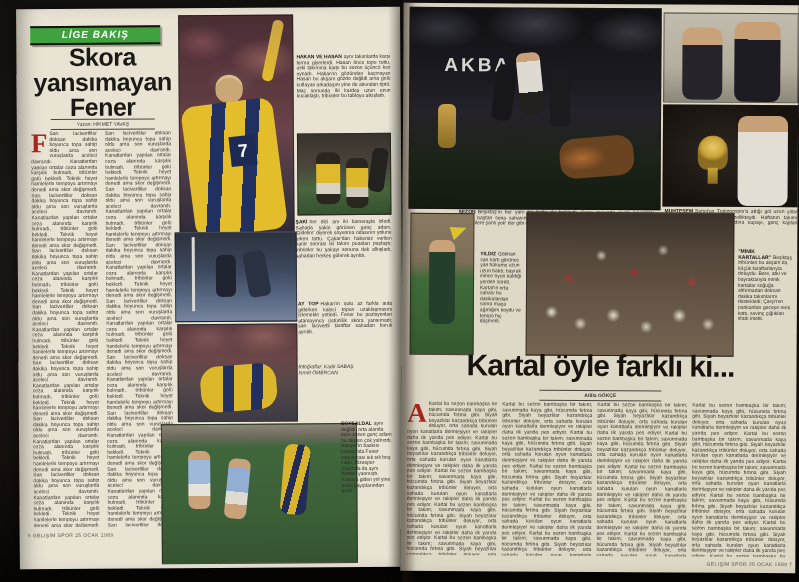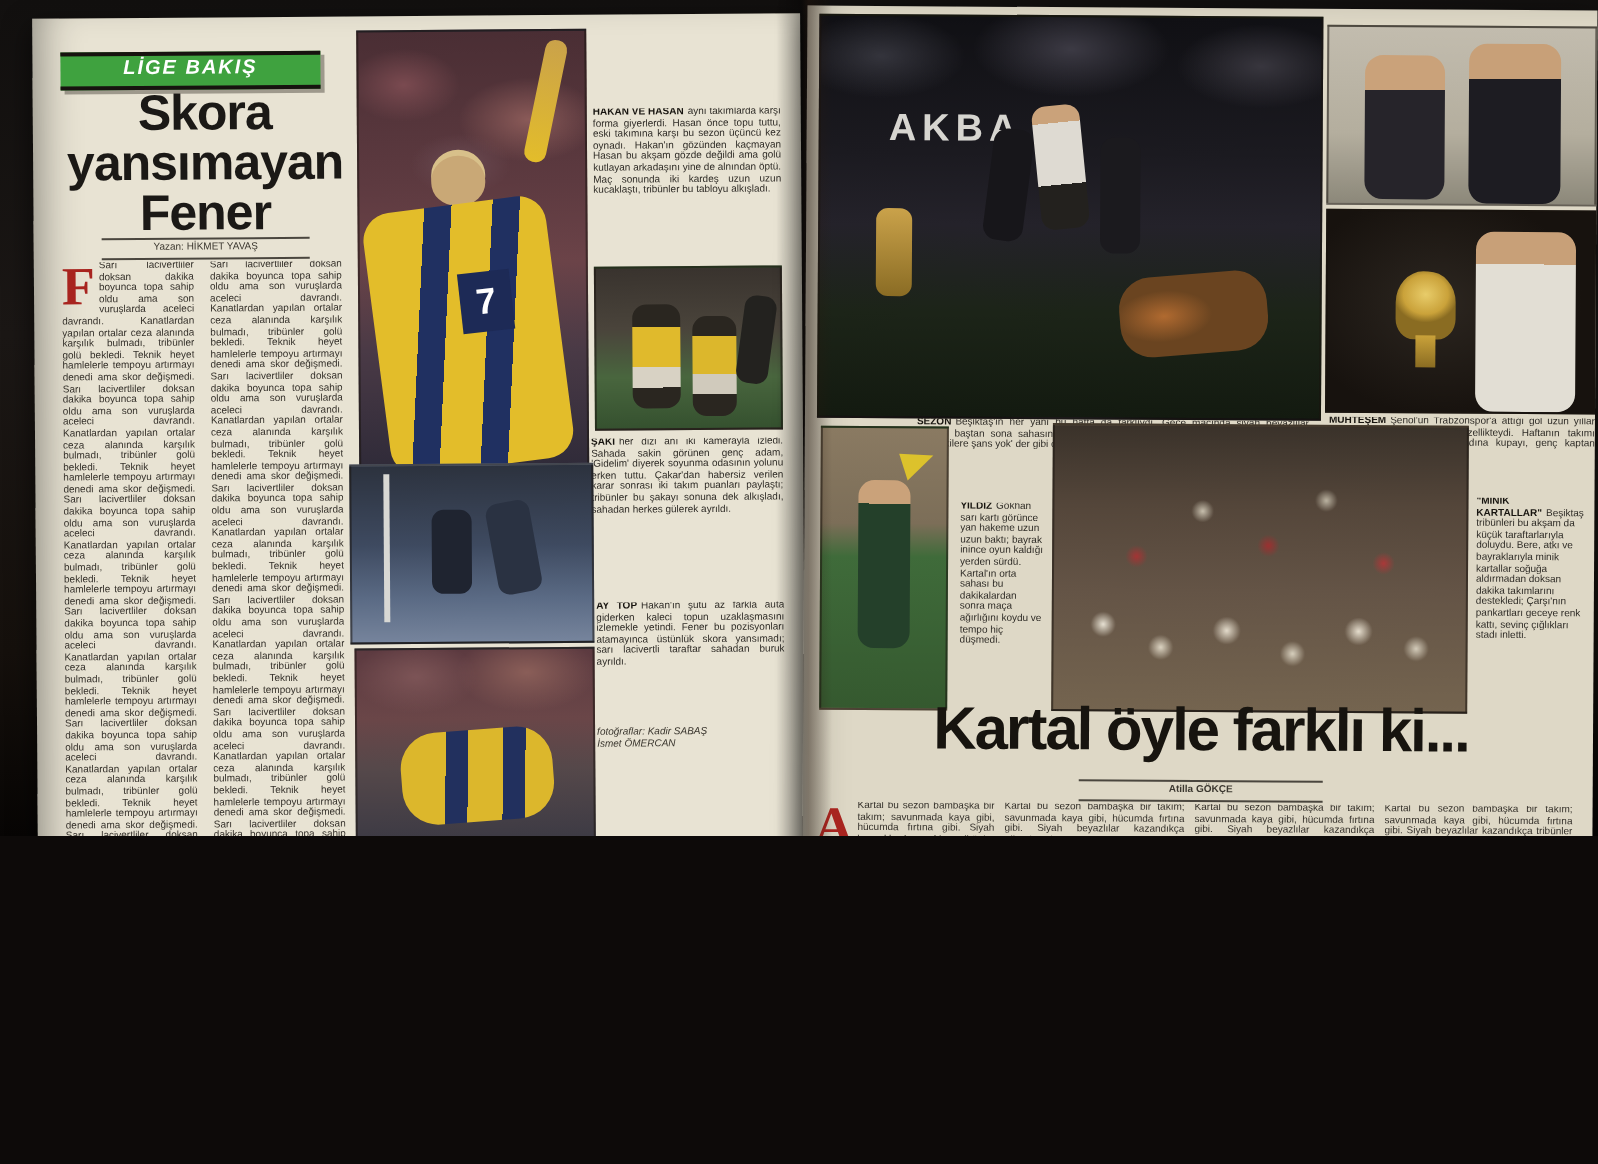--- a/index.html
+++ b/index.html
@@ -1,16 +1,16 @@
 <!DOCTYPE html>
 <html><head>
 <meta charset="utf-8">
 <style>
   html,body{margin:0;padding:0;background:#0d0a09;}
-  #canvas{position:relative;width:799px;height:418px;overflow:hidden;
+  #canvas{position:relative;width:799px;height:582px;overflow:hidden;
     background:linear-gradient(180deg,#12100f 0%,#1b1715 40%,#15100c 78%,#070504 100%);
     font-family:"Liberation Sans", sans-serif;}
   .page{position:absolute;box-shadow:0 5px 14px rgba(0,0,0,.65);}
   .page-left{left:18px;top:8px;width:384px;height:560px;background:#e8e3d3;
     transform:rotate(-0.4deg);box-shadow:inset 16px 0 22px -14px rgba(0,0,0,.45),0 5px 14px rgba(0,0,0,.65);}
   .page-right{left:402px;top:4px;width:395px;height:568px;background:#ded8c6;
     transform:rotate(0.35deg);box-shadow:inset 14px 0 20px -12px rgba(0,0,0,.4),0 5px 14px rgba(0,0,0,.65);}
   .gutter{position:absolute;left:388px;top:0;width:28px;height:582px;z-index:6;pointer-events:none;
     background:linear-gradient(90deg,rgba(0,0,0,0) 0%,rgba(0,0,0,.30) 45%,rgba(40,25,15,.38) 58%,rgba(0,0,0,0) 100%);}
   .abs{position:absolute;}

